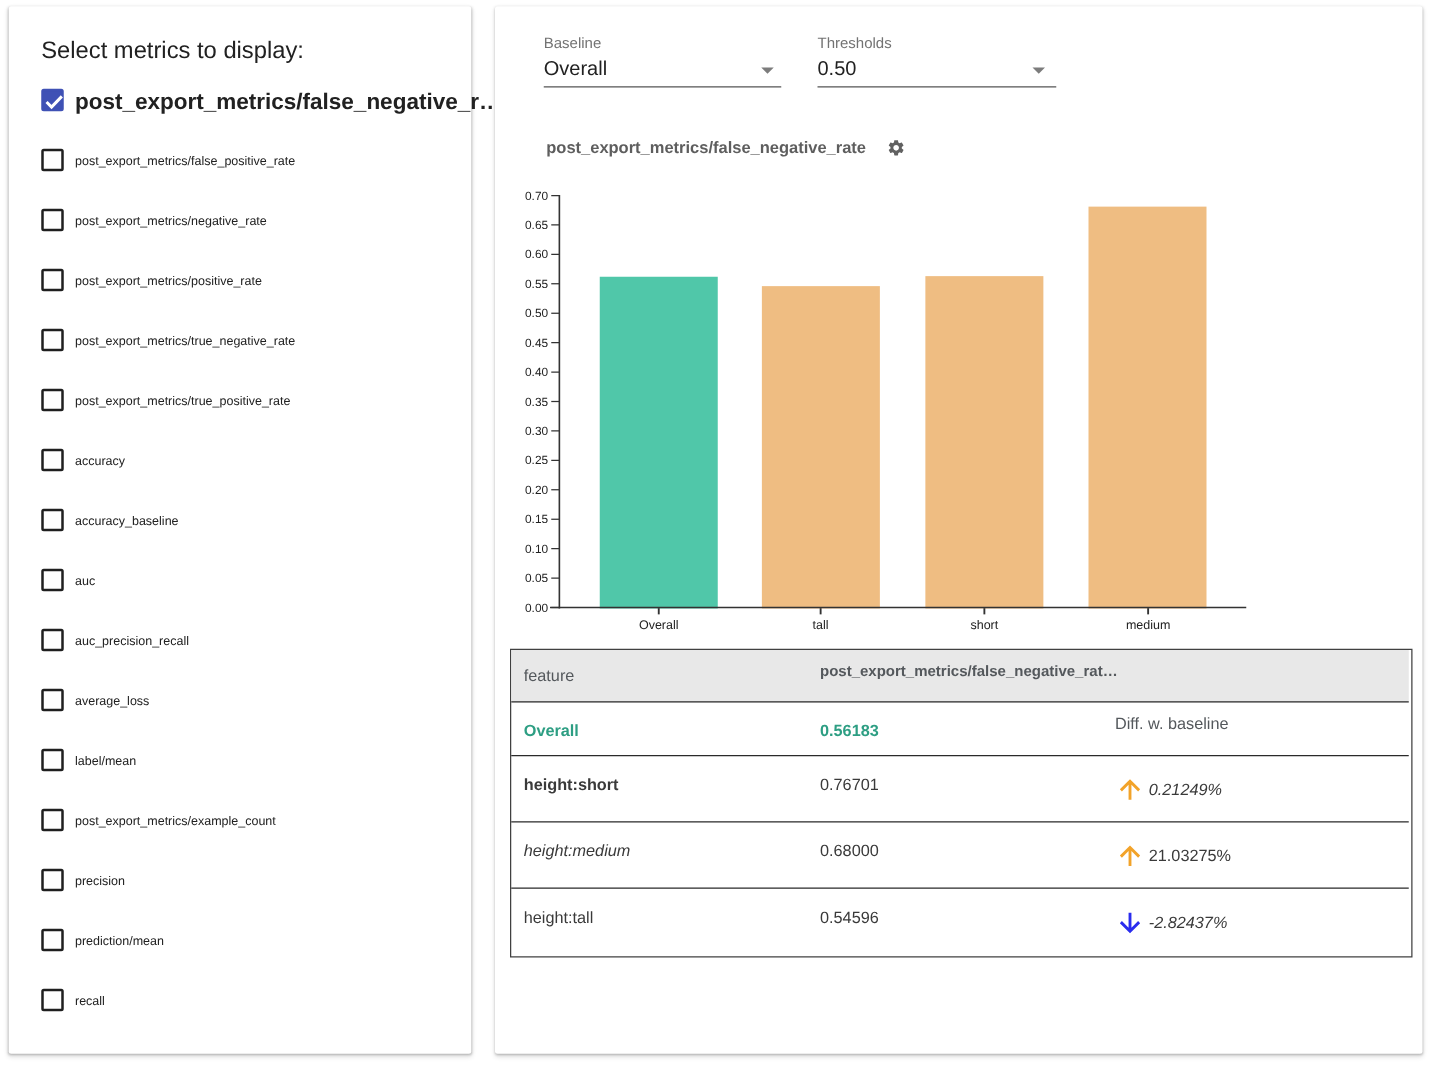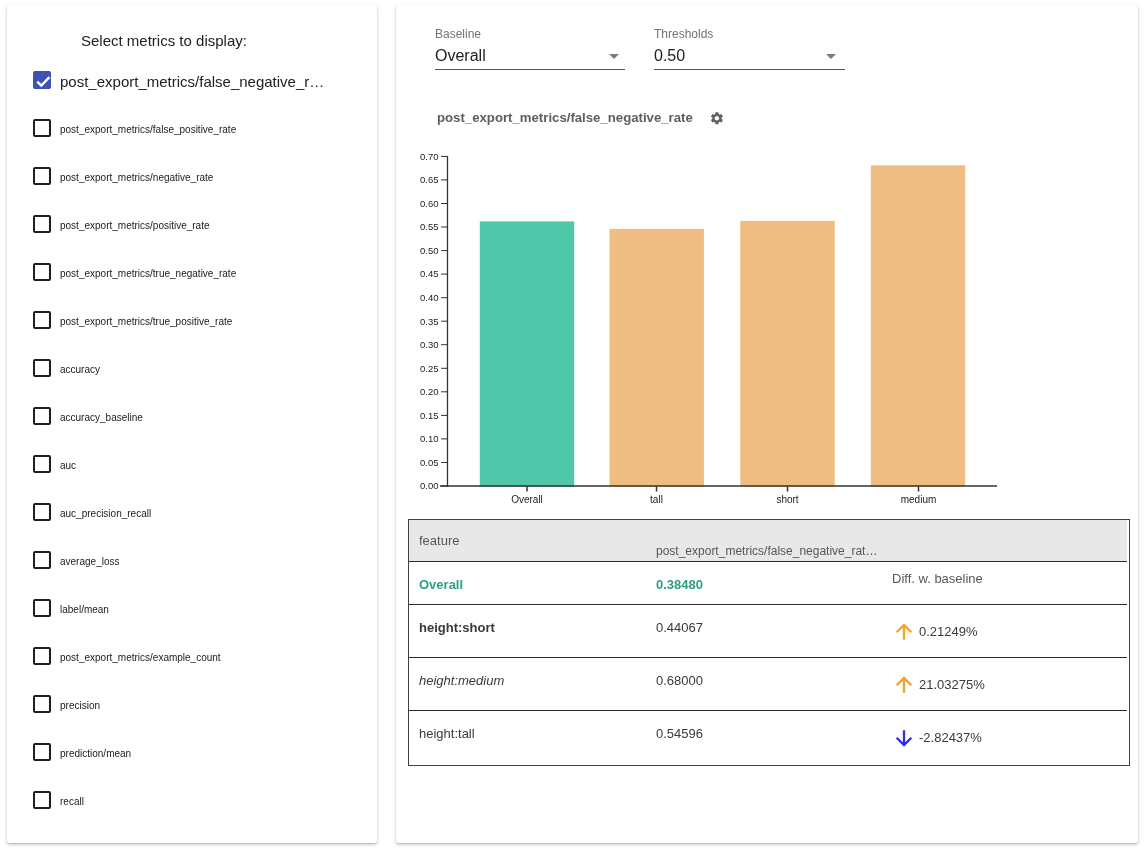--- a/index.html
+++ b/index.html
@@ -2,27 +2,27 @@
 <html><head>
 <meta charset="utf-8">
 <style>
   * { margin:0; padding:0; box-sizing:border-box; }
   html,body { width:1147px; height:856px; background:#fff; font-family:"Liberation Sans", sans-serif; overflow:hidden; }
   .card { position:absolute; background:#fff; border-radius:2px;
           box-shadow:0 1px 2px rgba(0,0,0,0.22), 0 2px 4px rgba(0,0,0,0.12); }
   #leftcard { left:7px; top:5px; width:370px; height:838px; }
   #rightcard { left:396px; top:5px; width:742px; height:838px; }
   .abs { position:absolute; }
-  .selhdr { left:26px; top:27.5px; font-size:15px; line-height:15px; color:#212121;margin-left:48px; }
+  .selhdr { left:26px; top:27.5px; font-size:19px; line-height:15px; color:#212121; }
   .row { position:absolute; left:26px; height:18px; }
   .cb { position:absolute; left:0; top:-1px; width:18px; height:18px; border:2px solid #1f1f1f; border-radius:2px; }
   .cb.checked { border-color:#3f51b5; background:#3f51b5; }
   .cb.checked svg { position:absolute; left:0; top:0; }
   .lbl { position:absolute; left:27px; top:0px; font-size:10px; color:#212121; line-height:19px; white-space:nowrap; }
-  .lbl.bold { font-weight:normal; font-size:15px;text-align:right; }
+  .lbl.bold { font-weight:bold; font-size:18px;text-align:right; }
   .ddlabel { font-size:12px; color:#737373; }
   .ddvalue { font-size:16px; color:#212121; }
   .ddline { position:absolute; height:1.4px; background:#555; }
   .ddtri { position:absolute; width:0; height:0; border-left:5.2px solid transparent; border-right:5.2px solid transparent; border-top:5.2px solid #7c7c7c; }
   .charttitle { left:437px; top:110px; font-size:13.2px; font-weight:bold; color:#5e5e5e; }
   
   #tbl { position:absolute; left:408px; top:519px; width:722px; height:247px; border:1px solid #404040; background:#fff; }
   .trow { position:absolute; left:0; width:718px; }
   .thead { top:0; height:42px; background:#e8e8e8; border-bottom:1px solid #2a2a2a; }
   .hcell { position:absolute; font-size:13px; color:#54585c; top:13px; white-space:nowrap; }
@@ -177,43 +177,43 @@
 <text x="527" y="503.3">Overall</text>
 <text x="656.5" y="503.3">tall</text>
 <text x="787.5" y="503.3">short</text>
 <text x="918.5" y="503.3">medium</text>
 </g>
 </svg>
 
 <div id="tbl">
   <div class="trow thead">
     <div class="hcell c1">feature</div>
-    <div class="hcell c2" style="font-size:12px; top:24px;">post_export_metrics/false_negative_rat…</div>
+    <div class="hcell c2" style="font-size:12px; top:10px;font-weight:bold;">post_export_metrics/false_negative_rat…</div>
     <div class="hcell c3">Diff. w. baseline</div>
   </div>
 
   <div class="cell c1 tealtext" style="top:57px;">Overall</div>
-  <div class="cell c2 tealtext" style="top:57px;">0.38480</div>
+  <div class="cell c2 tealtext" style="top:57px;">0.56183</div>
   <div class="sep" style="top:84px;"></div>
 
   <div class="cell c1" style="top:100px;font-weight:bold;">height:short</div>
-  <div class="cell c2" style="top:100px;">0.44067</div>
+  <div class="cell c2" style="top:100px;">0.76701</div>
   <svg class="abs" style="left:486px; top:103px;" width="18" height="18" viewBox="0 0 18 18">
       <path fill="none" stroke="#f2a32a" stroke-width="2.3" d="M9 16.8 L9 2 M1.7 9.3 L9 2 L16.3 9.3"></path>
     </svg>
-  <div class="cell c3diff" style="top:104px;">0.21249%</div>
+  <div class="cell c3diff" style="top:104px;font-style:italic;">0.21249%</div>
   <div class="sep" style="top:137px;"></div>
 
   <div class="cell c1" style="top:153px;font-style:italic;">height:medium</div>
   <div class="cell c2" style="top:153px;">0.68000</div>
   <svg class="abs" style="left:486px; top:156px;" width="18" height="18" viewBox="0 0 18 18">
       <path fill="none" stroke="#f2a32a" stroke-width="2.3" d="M9 16.8 L9 2 M1.7 9.3 L9 2 L16.3 9.3"></path>
     </svg>
   <div class="cell c3diff" style="top:157px;">21.03275%</div>
   <div class="sep" style="top:190px;"></div>
 
   <div class="cell c1" style="top:206px;">height:tall</div>
   <div class="cell c2" style="top:206px;">0.54596</div>
   <svg class="abs" style="left:486px; top:209px;" width="18" height="18" viewBox="0 0 18 18">
       <path fill="none" stroke="#2a2cee" stroke-width="2.3" d="M9 1.2 L9 16 M1.7 8.7 L9 16 L16.3 8.7"></path>
     </svg>
-  <div class="cell c3diff" style="top:210px;">-2.82437%</div>
+  <div class="cell c3diff" style="top:210px;font-style:italic;">-2.82437%</div>
 </div>
 
 </body></html>

